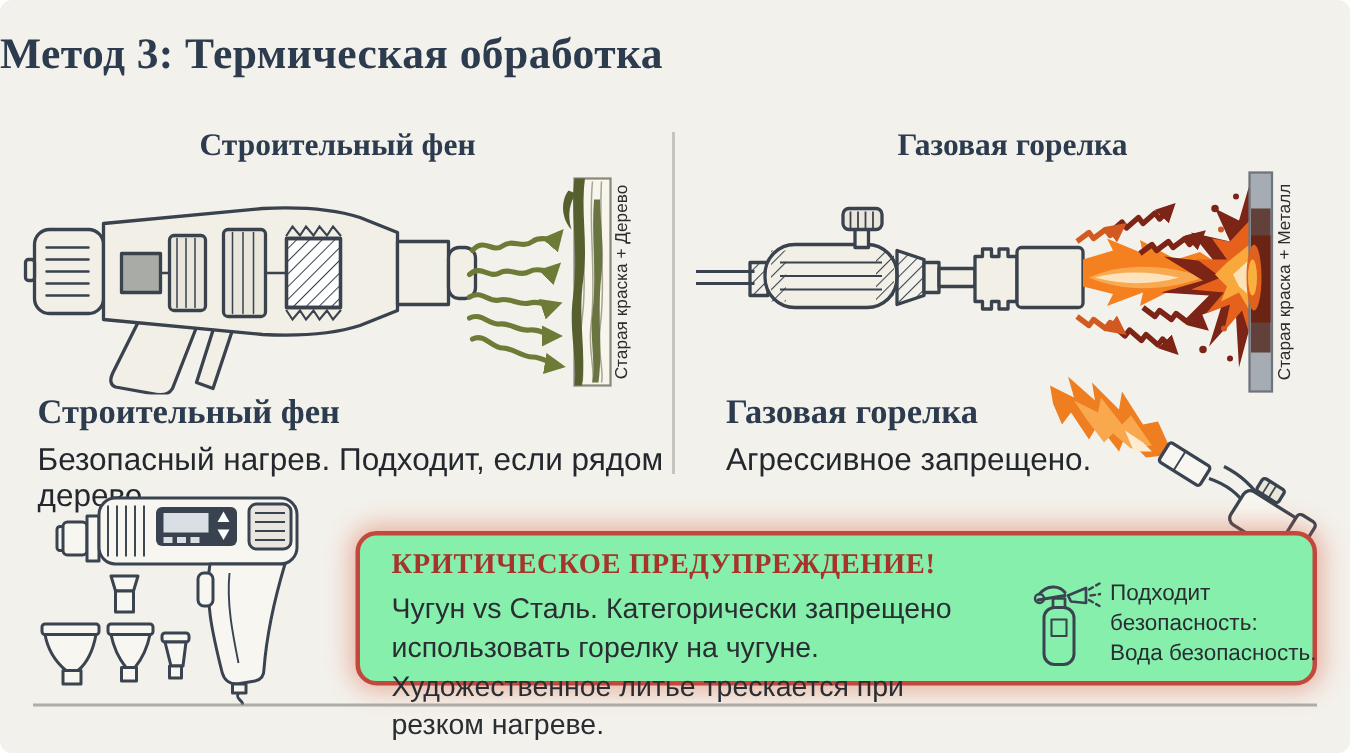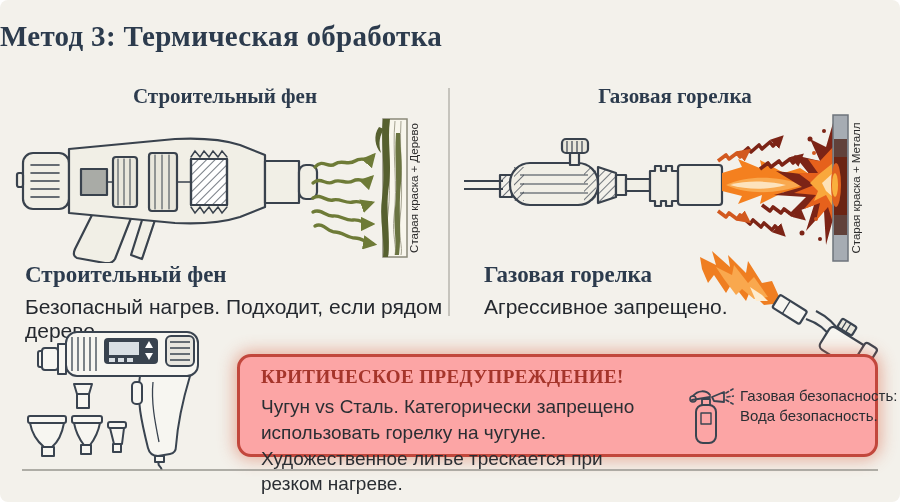--- a/index.html
+++ b/index.html
@@ -23,21 +23,21 @@
   .v-divider{position:absolute;left:448px;top:88px;width:2px;height:228px;background:#c6c4bd;}
   .illu{position:absolute;}
   .text-block{position:absolute;}
   .text-block h3{
     margin:0;font-family:"Liberation Serif","DejaVu Serif",serif;
     font-size:23px;font-weight:700;color:#2c3b4d;
   }
   .text-block p{margin:7px 0 0 0;font-size:21px;color:#24282e;}
   .warning-box{
     position:absolute;left:237px;top:354px;width:641px;height:103px;
-    background:#fca5a5;border:3px solid #c2473c;border-radius:14px;
+    background:#86efac;border:3px solid #c2473c;border-radius:14px;
     box-shadow:0 0 16px 3px rgba(216,94,62,.45);box-sizing:border-box;
   }
   .warning-title{
     position:absolute;left:21px;top:9px;
     font-family:"Liberation Serif","DejaVu Serif",serif;
     font-size:19px;font-weight:700;color:#a5352b;letter-spacing:.4px;
   }
   .warning-body{
     position:absolute;left:21px;top:37px;width:395px;
     font-size:19px;line-height:1.36;color:#2a2e33;
@@ -288,21 +288,21 @@
         <rect x="15" y="26" width="10" height="11" stroke-width="1.4"></rect>
         <g stroke-width="1.6" stroke-dasharray="3 2.5">
           <line x1="40" y1="6" x2="47" y2="2"></line>
           <line x1="41" y1="10" x2="48" y2="9"></line>
           <line x1="40" y1="13" x2="47" y2="17"></line>
         </g>
       </g>
     </svg>
 
     <div class="fire-safety-text">
-      <span>Газовая безопасность:</span>
+      <span>Подходит безопасность:</span>
       <br>
       <span>Вода безопасность.</span>
     </div>
   </div>
 
   <div class="bottom-rule"></div>
 
 </div>
 
 </body></html>

